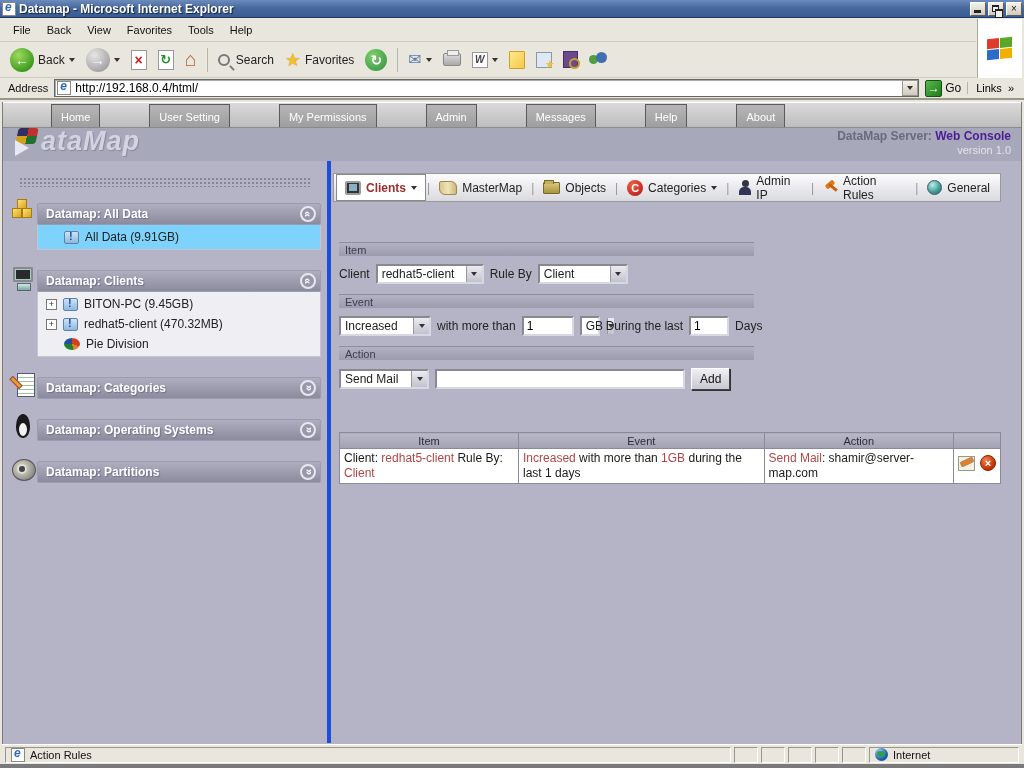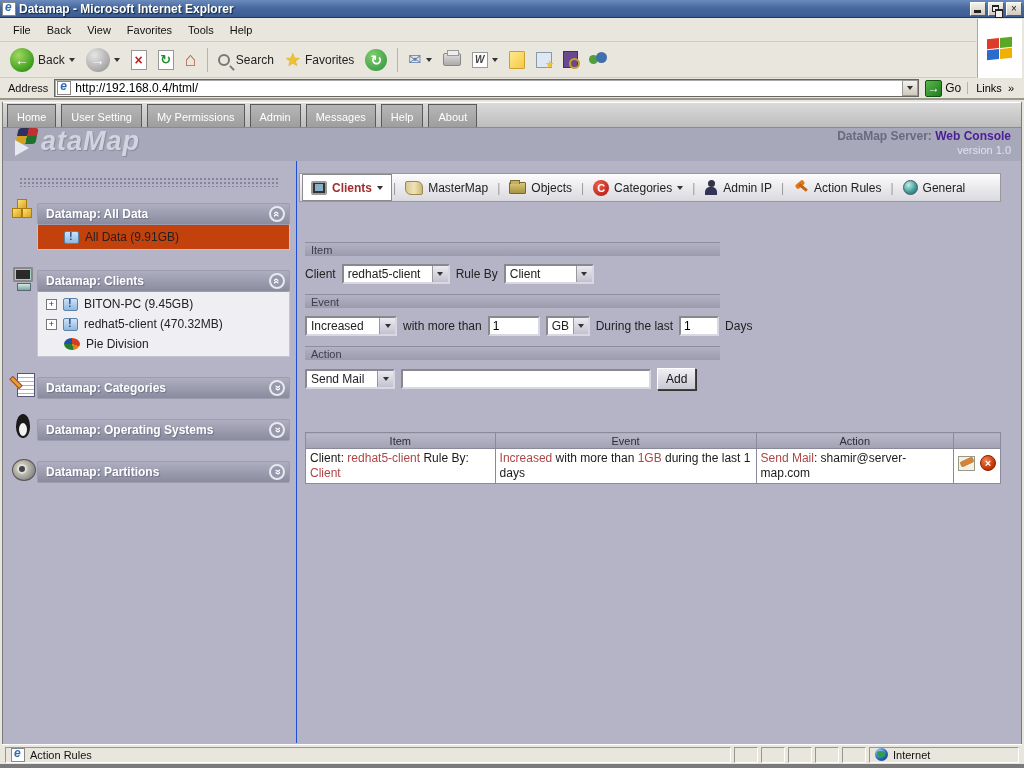--- a/index.html
+++ b/index.html
@@ -71,38 +71,38 @@
   .go-ic{width:17px;height:17px;background:linear-gradient(135deg,#58b84a,#1f7a1f);border:1px solid #145214;
     border-radius:2px;color:#fff;display:flex;align-items:center;justify-content:center;font-size:12px;font-weight:bold;}
   .linksbox{display:flex;align-items:center;gap:6px;border-left:1px solid #b8b4a8;padding:0 8px;font-size:11px;}
 
   
   .webpage{position:absolute;left:2px;right:2px;top:102px;bottom:24px;background:#b4b4c6;overflow:hidden;
     border-left:1px solid #7a7a7a;border-right:1px solid #7a7a7a;}
   .navstrip{height:26px;background:linear-gradient(180deg,#dadada,#bdbdbd);border-top:1px solid #fff;
     border-bottom:1px solid #8a8a8a;display:flex;align-items:flex-end;gap:5px;padding:0 0 0 4px;}
   .navtab{background:linear-gradient(180deg,#b6b6b6,#9e9e9e);border:1px solid #5a5a5a;border-bottom:none;
-    color:#fff;font-size:11px;padding:6px 9px 4px;}
+    color:#fff;font-size:11px;padding:6px 9px 4px;margin-left:44px;}
   .band{height:33px;background:#a8a8bb;position:relative;}
   .logo{position:absolute;left:12px;top:-2px;display:flex;align-items:flex-start;}
   .logo-d{width:26px;height:30px;position:relative;}
   .logo-d::before{content:"";position:absolute;left:2px;top:2px;width:20px;height:16px;
     background:conic-gradient(#c03030 0 25%,#207030 25% 50%,#d0a020 50% 75%,#303060 75% 100%);
     border-radius:3px;transform:skewX(-12deg);}
   .logo-d::after{content:"";position:absolute;left:0px;top:14px;border-left:14px solid #e8e8f0;
     border-top:8px solid transparent;border-bottom:8px solid transparent;}
   .logo-text{font-size:27px;font-weight:bold;font-style:italic;color:#d4d4e0;letter-spacing:1px;
     text-shadow:1px 1px 1px #8a8a9e;line-height:30px;}
   .serverinfo{position:absolute;right:10px;top:1px;text-align:right;font-size:12px;line-height:14px;}
   .serverinfo .sl{color:#6a6a7e;font-weight:bold;}
   .serverinfo .cl{color:#4c1d95;font-weight:bold;}
   .serverinfo .ver{color:#e2e2ec;font-size:11px;}
 
   .mainrow{display:flex;height:calc(100% - 60px);}
-  .sidebar{width:294px;background:#b4b4c6;border-right:1px solid #1d4ed8;padding-top:8px;overflow:hidden;}
+  .sidebar{width:328px;background:#b4b4c6;border-right:4px solid #1d4ed8;padding-top:8px;overflow:hidden;}
   .dotstrip{height:10px;margin:8px 16px 16px;background-image:radial-gradient(#85859a 40%,transparent 45%);
     background-size:4px 4px;}
   .section{position:relative;margin:0 6px 20px 8px;}
   .sec-head{margin-left:26px;height:22px;background:linear-gradient(180deg,#aeaec0,#8b8b9e);
     border:1px solid #9c9cb0;border-radius:2px;display:flex;align-items:center;padding:0 4px 0 8px;}
   .sec-title{flex:1;color:#fff;font-weight:bold;font-size:12px;text-shadow:1px 1px 1px #70708a;}
   .chev{width:16px;height:16px;border-radius:50%;background:#9898ac;border:2px solid #e8e8f0;
     display:flex;align-items:center;justify-content:center;color:#fff;font-size:11px;font-weight:bold;}
   .chev span{display:block;transform:rotate(90deg);}
   .chev.down span{transform:rotate(-90deg);}
@@ -346,21 +346,21 @@
         <div class="dotstrip"></div>
 
         <div class="section">
           <span class="sec-icon cubes-ic"><i></i><i></i><i></i></span>
           <div class="sec-head">
             <span class="sec-title">Datamap: All Data</span>
             <span class="chev">
                 <span>«</span>
               </span>
           </div>
-          <div class="sec-items" style="background:#c2410c;">
+          <div class="sec-items" style="background:#7dd3fc;">
             <div class="sitem">
               <span class="drive-ic"></span>
               <span>All Data (9.91GB)</span>
             </div>
           </div>
         </div>
 
         <div class="section">
           <span class="sec-icon monitor-ic"></span>
           <div class="sec-head">
@@ -480,21 +480,21 @@
         <div class="fsection-head">Event</div>
         <div class="frow">
           <span class="combo" style="width:92px;">
             <span class="cval">Increased</span>
             <span class="cbtn">
                 <i class="mini-arr"></i>
               </span>
           </span>
           <span>with more than</span>
           <input class="tinput" style="width: 52px;" value="1">
-          <span class="combo" style="width:44px;">
+          <span class="combo" style="width:20px;">
             <span class="cval">GB</span>
             <span class="cbtn">
                 <i class="mini-arr"></i>
               </span>
           </span>
           <span>During the last</span>
           <input class="tinput" style="width: 40px;" value="1">
           <span>Days</span>
         </div>
 

